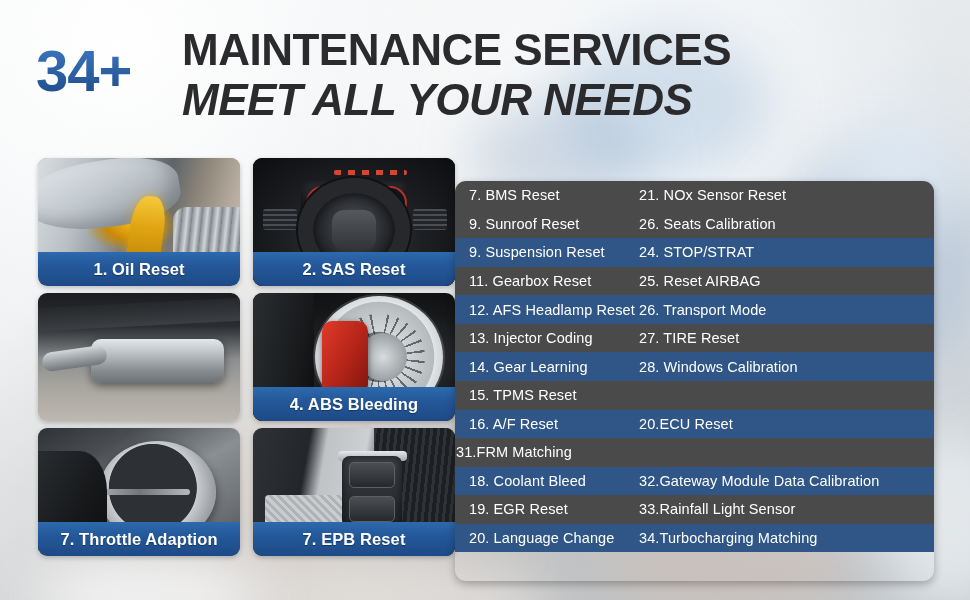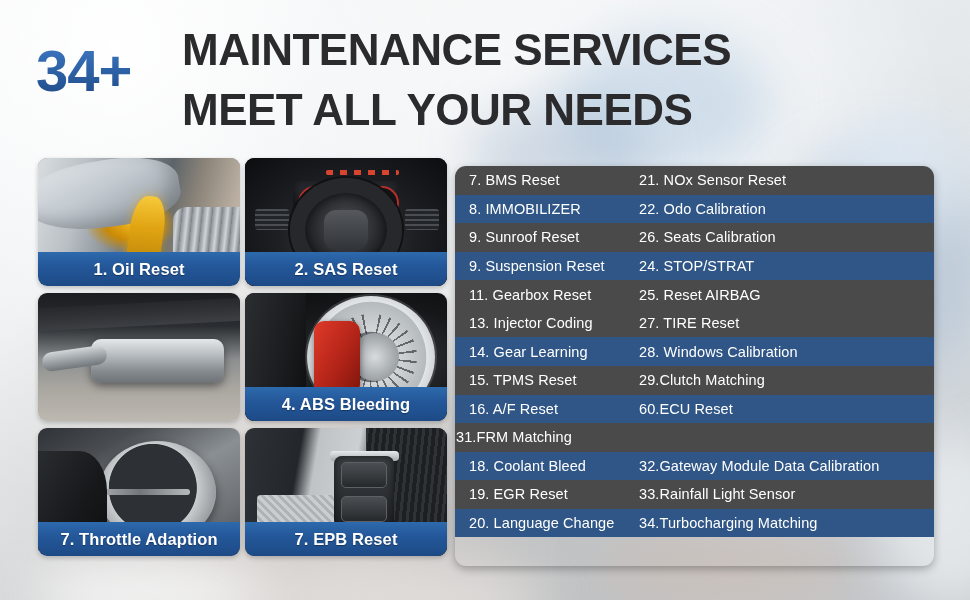--- a/index.html
+++ b/index.html
@@ -67,33 +67,33 @@
     position:absolute;
     left: 182px;
     top: 28px;
     color: #2b2b2d;
     font-weight: 800;
     font-size: 44px;
     line-height: 1.0;
     letter-spacing: -0.5px;
     text-transform: uppercase;
   }
-  .headline .l2 { display:block; margin-top: 16px; }
+  .headline .l2 { display:block; margin-top: 6px; font-style: italic; }
 
   
   .cards {
     position:absolute;
     left: 38px;
     top: 158px;
     width: 402px;
     height: 405px;
     display: grid;
     grid-template-columns: 202px 202px;
     grid-template-rows: 128px 128px 128px;
-    gap: 7px 5px;
+    gap: 7px 13px;
   }
   .card {
     position:relative;
     border-radius: 9px;
     overflow:hidden;
     box-shadow: 0 2px 5px rgba(0,0,0,0.22);
   }
   .card-photo { position:absolute; inset:0; }
   .card-label {
     position:absolute;
@@ -298,21 +298,21 @@
   .ph-epb .mat {
     position:absolute; left:6%; bottom:6%; width:44%; height:42%;
     background: repeating-linear-gradient(45deg,#c9cdd0 0 3px,#aeb2b5 3px 6px);
     border-radius:4px;
   }
 
   
   .list-panel {
     position:absolute;
     left: 455px;
-    top: 166px;
+    top: 181px;
     width: 479px;
     height: 400px;
     border-radius: 11px;
     overflow: hidden;
     box-shadow: 0 3px 9px rgba(0,0,0,0.28);
   }
   .list-row {
     display:flex;
     height: 28.57px;
     align-items:center;
@@ -428,51 +428,50 @@
       <div class="card-label">7. EPB Reset</div>
     </div>
 
   </div>
 
   <div class="list-panel" id="list-panel">
       <div class="list-row dark">
         <div class="cell cell-left">7. BMS Reset</div>
         <div class="cell cell-right">21. NOx Sensor Reset</div>
       </div>
-      <div class="list-row blue">
-        <div class="cell cell-left">8. IMMOBILIZER</div>
-        <div class="cell cell-right">22. Odo Calibration</div>
-      </div>
       <div class="list-row dark">
         <div class="cell cell-left">9. Sunroof Reset</div>
         <div class="cell cell-right">26. Seats Calibration</div>
       </div>
       <div class="list-row blue">
         <div class="cell cell-left">9. Suspension Reset</div>
         <div class="cell cell-right">24. STOP/STRAT</div>
       </div>
       <div class="list-row dark">
         <div class="cell cell-left">11. Gearbox Reset</div>
         <div class="cell cell-right">25. Reset AIRBAG</div>
       </div>
+      <div class="list-row blue">
+        <div class="cell cell-left">12. AFS Headlamp Reset</div>
+        <div class="cell cell-right">26. Transport Mode</div>
+      </div>
       <div class="list-row dark">
         <div class="cell cell-left">13. Injector Coding</div>
         <div class="cell cell-right">27. TIRE Reset</div>
       </div>
       <div class="list-row blue">
         <div class="cell cell-left">14. Gear Learning</div>
         <div class="cell cell-right">28. Windows Calibration</div>
       </div>
       <div class="list-row dark">
         <div class="cell cell-left">15. TPMS Reset</div>
-        <div class="cell cell-right">29.Clutch Matching</div>
       </div>
       <div class="list-row blue">
         <div class="cell cell-left">16. A/F Reset</div>
-        <div class="cell cell-right">60.ECU Reset</div>
+        <div class="cell cell-right">20.ECU Reset</div>
       </div>
       <div class="list-row dark">
         <div class="cell cell-right">31.FRM Matching</div>
       </div>
       <div class="list-row blue">
         <div class="cell cell-left">18. Coolant Bleed</div>
         <div class="cell cell-right">32.Gateway Module Data Calibration</div>
       </div>
       <div class="list-row dark">
         <div class="cell cell-left">19. EGR Reset</div>

